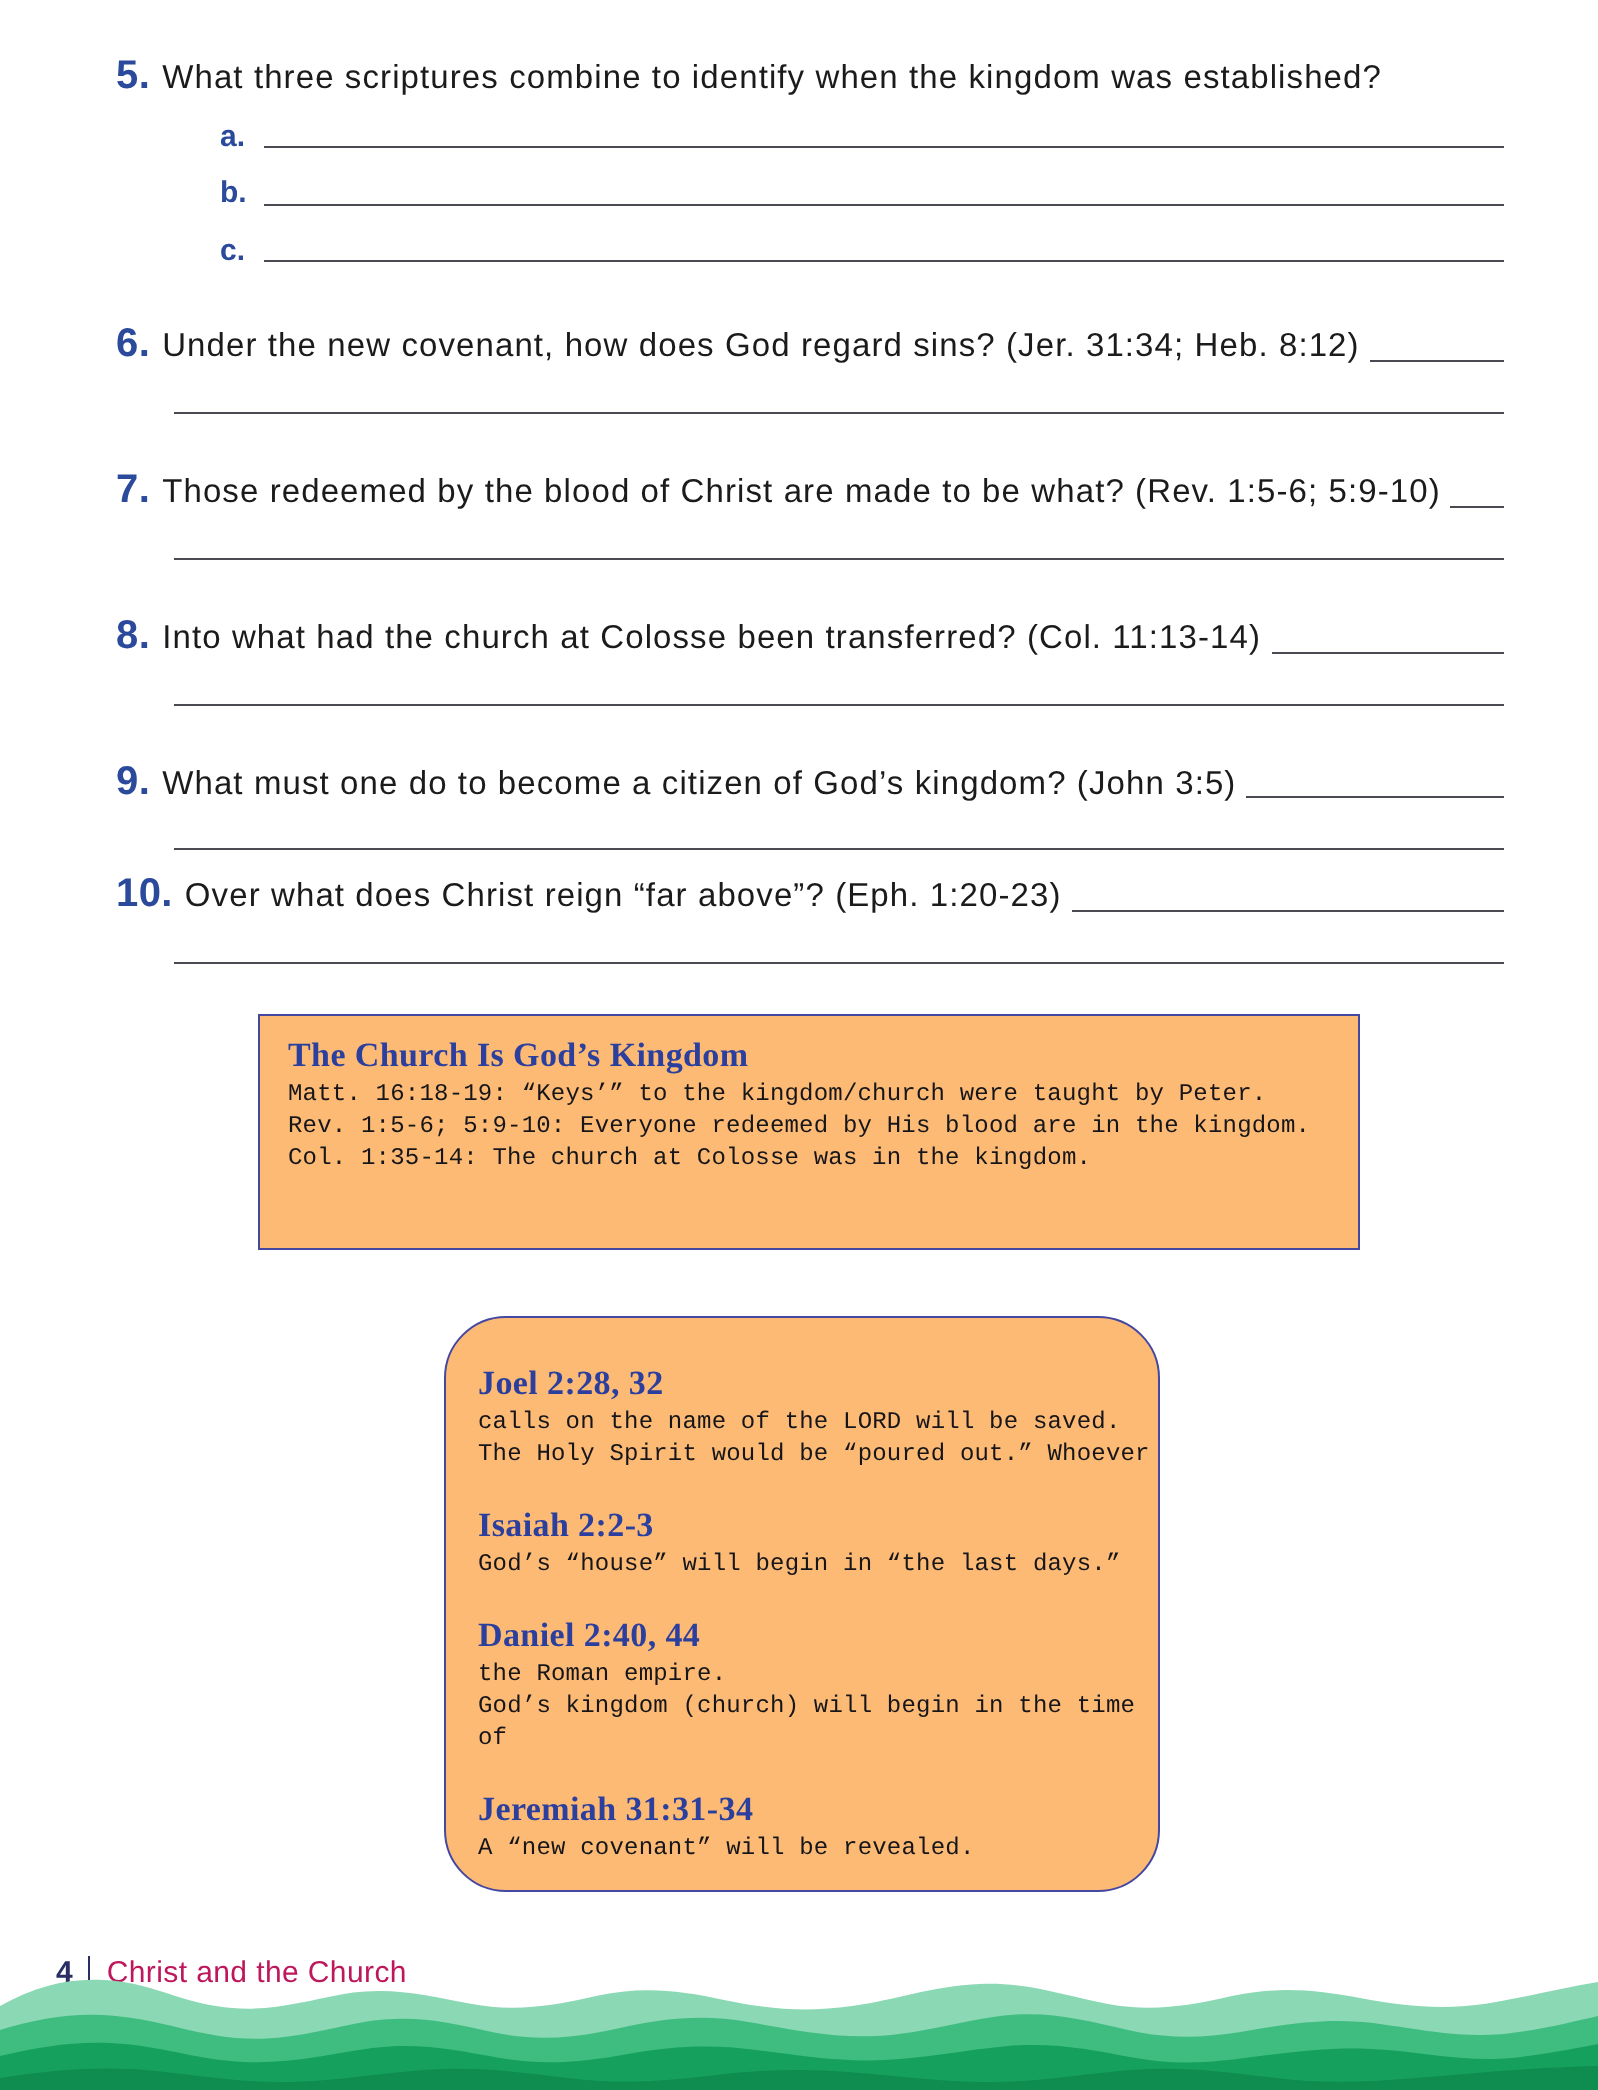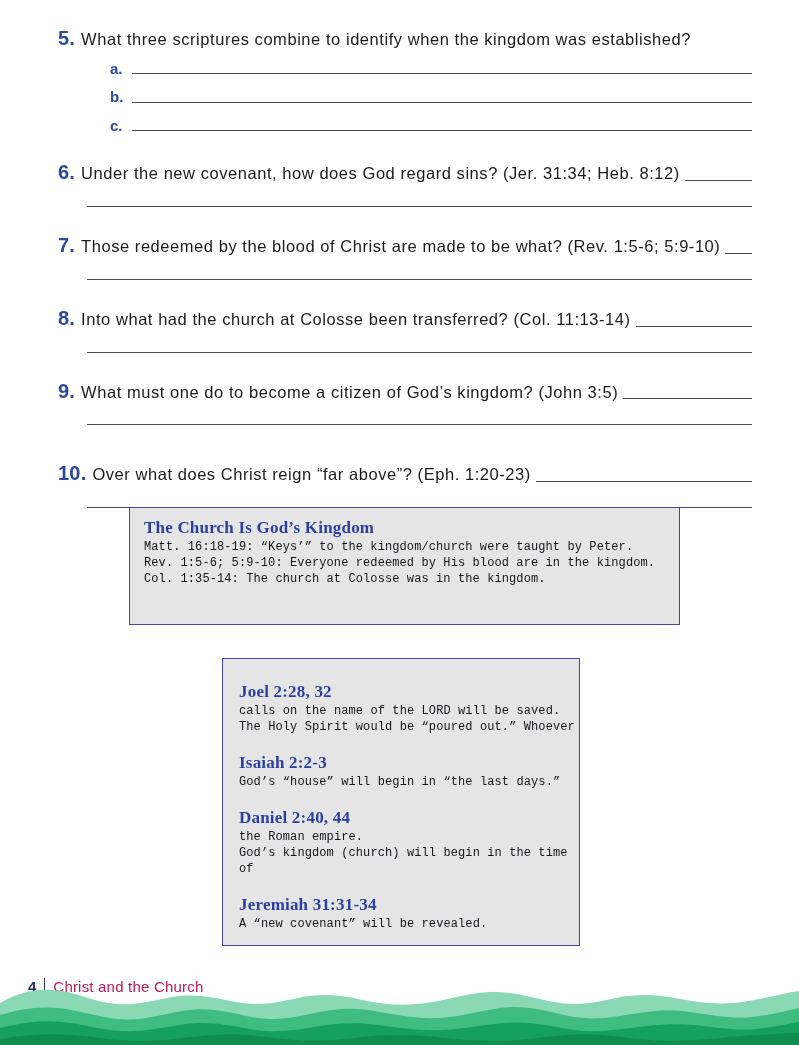--- a/index.html
+++ b/index.html
@@ -102,21 +102,21 @@
     flex: 1 1 auto;
     height: 1px;
     background: #4a4a52;
     margin-bottom: 3px;
   }
 
   
 
   .callout {
     position: absolute;
-    background: #e5e5e5;
+    background: #fdba74;
     border: 1.5px solid #4548a0;
     box-sizing: border-box;
   }
 
   .callout-title {
     font-family: "Liberation Serif", "DejaVu Serif", serif;
     font-weight: bold;
     font-size: 17px;
     color: #2b3f9e;
     letter-spacing: 0.2px;
@@ -147,20 +147,21 @@
     height: 118px;
     padding: 9px 0 0 14px;
   }
 
   #callout-prophecies {
     left: 222px;
     top: 658px;
     width: 358px;
     height: 288px;
     padding: 22px 0 0 16px;
+    border-radius: 31px;
   }
 
   
 
   #footer {
     position: absolute;
     left: 28px;
     top: 978px;
     display: flex;
     align-items: center;
@@ -254,21 +255,21 @@
 
     <div class="question" style="padding-top:28px;">
       <div class="q-line1">
         <span class="q-num">9.</span>
         <span class="q-text">What must one do to become a citizen of God’s kingdom? (John 3:5)</span>
         <span class="q-inline-rule"></span>
       </div>
       <div class="q-rule" style="margin-top:22px;"></div>
     </div>
 
-    <div class="question" style="padding-top:38px;">
+    <div class="question" style="padding-top:12px;">
       <div class="q-line1">
         <span class="q-num">10.</span>
         <span class="q-text">Over what does Christ reign “far above”? (Eph. 1:20-23)</span>
         <span class="q-inline-rule"></span>
       </div>
       <div class="q-rule" style="margin-top:22px;"></div>
     </div>
 
   </div>
 

